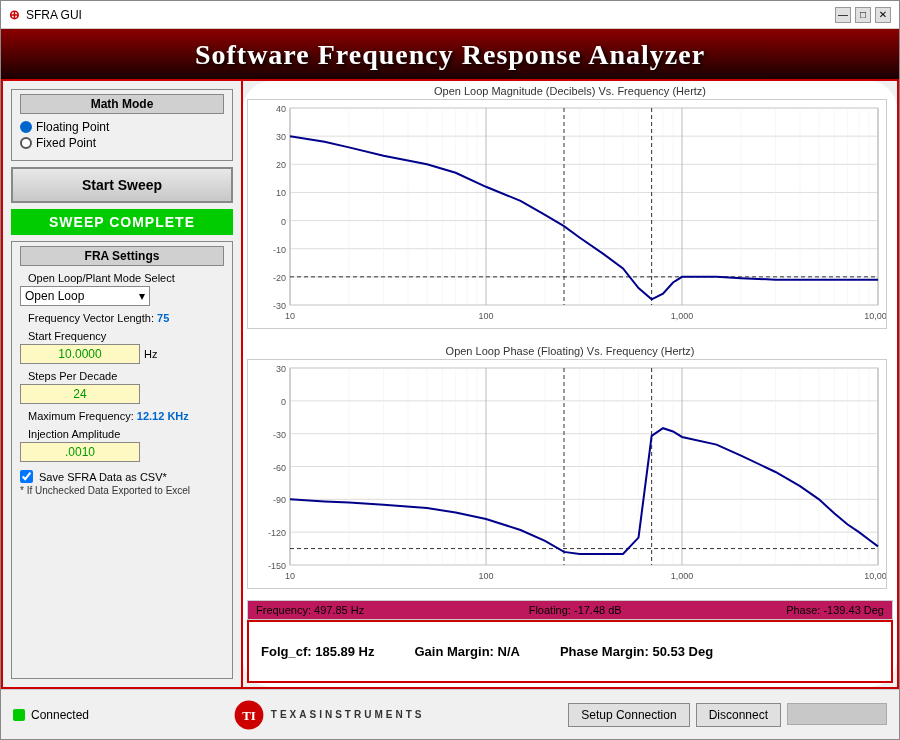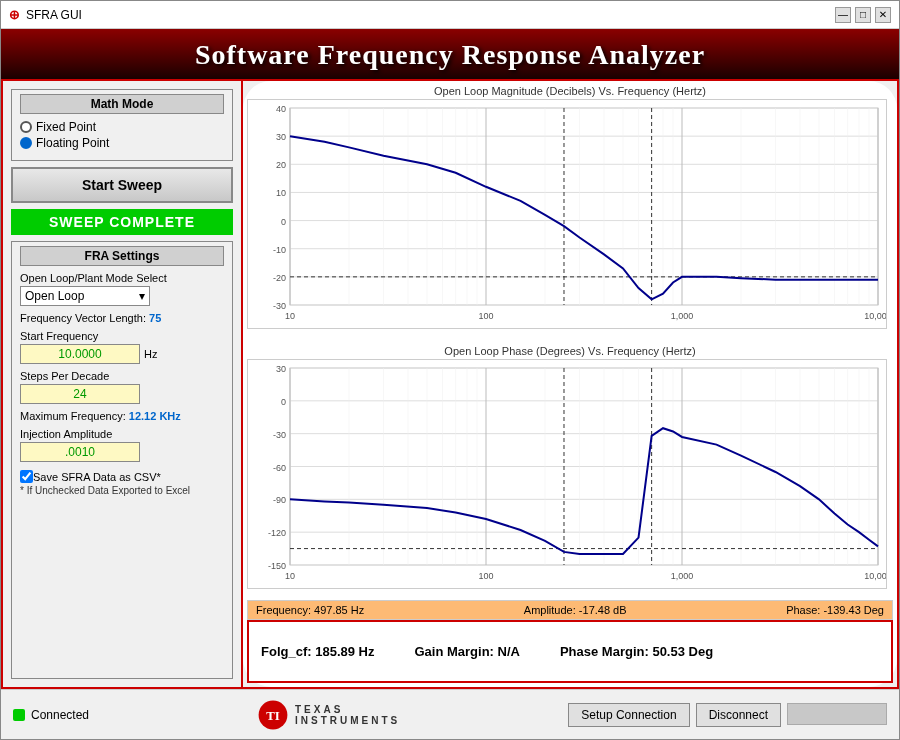--- a/index.html
+++ b/index.html
@@ -143,20 +143,21 @@
       border: 1px solid #888;
       padding: 2px 12px;
       font-size: 12px;
       font-weight: bold;
       margin-bottom: 6px;
     }
     .setting-label {
       font-size: 11px;
       margin-bottom: 2px;
       margin-top: 6px;
+      margin-left: 8px;
     }
     .setting-value-inline {
       color: #0066cc;
       font-weight: bold;
     }
     .dropdown-row {
       display: flex;
       align-items: flex-end;
       gap: 4px;
     }
@@ -183,21 +184,21 @@
       display: flex;
       align-items: center;
       gap: 4px;
     }
     .unit-label {
       font-size: 11px;
     }
     .checkbox-row {
       display: flex;
       align-items: center;
-      gap: 0;
+      gap: 6px;
       margin-top: 8px;
       font-size: 11px;
     }
     .small-note {
       font-size: 10px;
       margin-top: 2px;
       color: #333;
     }
     .right-panel {
       flex: 1;
@@ -217,21 +218,21 @@
       flex: 1;
       position: relative;
     }
     .chart-title {
       text-align: center;
       font-size: 11px;
       color: #333;
       margin-bottom: 2px;
     }
     .chart-status-bar {
-      background: #fdba74;
+      background: #be185d;
       border: 1px solid #ccc;
       padding: 3px 8px;
       font-size: 11px;
       display: flex;
       justify-content: space-between;
       flex-shrink: 0;
     }
     .metrics-bar {
       background: #fff;
       border: 2px solid #cc0000;
@@ -273,21 +274,20 @@
       display: flex;
       align-items: center;
       gap: 6px;
     }
     .ti-emblem {
       width: 32px;
       height: 32px;
     }
     .ti-text {
       display: flex;
-      flex-direction: column;
       font-weight: bold;
     }
     .footer-right {
       display: flex;
       gap: 6px;
     }
     .footer-btn {
       background: #e0e0e0;
       border: 1px solid #888;
       padding: 4px 12px;
@@ -322,26 +322,26 @@
     <span>Software Frequency Response Analyzer</span>
   </div>
 
   <div class="main-content">
 
     <div class="left-panel">
 
       <div class="math-mode-box">
         <div class="math-mode-title">Math Mode</div>
         <div class="radio-row">
+          <div class="radio-circle selected"></div>
+          <span>Floating Point</span>
+        </div>
+        <div class="radio-row">
           <div class="radio-circle"></div>
           <span>Fixed Point</span>
-        </div>
-        <div class="radio-row">
-          <div class="radio-circle selected"></div>
-          <span>Floating Point</span>
         </div>
       </div>
 
       <button class="start-sweep-btn">Start Sweep</button>
 
       <div class="sweep-complete-badge">SWEEP COMPLETE</div>
 
       <div class="fra-settings-box">
         <div class="fra-settings-title">FRA Settings</div>
 
@@ -439,21 +439,21 @@
               <text x="434" y="219" text-anchor="middle" font-size="9" fill="#555">1,000</text>
               <text x="630" y="219" text-anchor="middle" font-size="9" fill="#555">10,000</text>
               <line x1="42" y1="176.85714285714286" x2="630" y2="176.85714285714286" stroke="#333" stroke-width="1" stroke-dasharray="4,3"></line>
               <line x1="315.99624169971935" y1="8" x2="315.99624169971935" y2="205" stroke="#333" stroke-width="1" stroke-dasharray="4,3"></line>
               <line x1="403.63921584279433" y1="8" x2="403.63921584279433" y2="205" stroke="#333" stroke-width="1" stroke-dasharray="4,3"></line>
               <path d="M 42 36.14285714285714 L 76.51388677491354 41.77142857142857 L 101.00187915014033 47.400000000000006 L 135.5157659250538 55.84285714285714 L 178.99812084985967 64.28571428571428 L 207.63921584279436 72.72857142857143 L 238 86.80000000000001 L 272.51388677491354 100.87142857142857 L 297.0018791501403 114.94285714285714 L 315.99624169971935 126.19999999999999 L 331.51576592505387 137.45714285714286 L 356.00375830028065 154.34285714285716 L 374.9981208498597 168.4142857142857 L 390.5176450751941 188.1142857142857 L 403.63921584279433 199.37142857142857 L 415.005637450421 193.74285714285713 L 425.0315318501077 182.48571428571427 L 434 176.85714285714286 L 468.51388677491354 176.85714285714286 L 493.0018791501403 178.26428571428573 L 527.5157659250539 179.67142857142858 L 570.9981208498597 179.67142857142858 L 599.6392158427943 179.67142857142858 L 630 179.67142857142858" fill="none" stroke="#00008b" stroke-width="2"></path>
             </svg>
         </div>
 
         <div class="chart-container">
-          <div class="chart-title">Open Loop Phase (Degrees) Vs. Frequency (Hertz)</div>
+          <div class="chart-title">Open Loop Phase (Floating) Vs. Frequency (Hertz)</div>
           <svg id="phase-svg" style="width:640px; height:230px; background:#fff; border:1px solid #ccc;">
               <rect x="42" y="8" width="588" height="197" fill="#fff" stroke="#ccc"></rect>
               <line x1="42" y1="8" x2="630" y2="8" stroke="#ddd" stroke-width="1"></line>
               <text x="38" y="12" text-anchor="end" font-size="9" fill="#555">30</text>
               <line x1="42" y1="40.83333333333333" x2="630" y2="40.83333333333333" stroke="#ddd" stroke-width="1"></line>
               <text x="38" y="44.83333333333333" text-anchor="end" font-size="9" fill="#555">0</text>
               <line x1="42" y1="73.66666666666666" x2="630" y2="73.66666666666666" stroke="#ddd" stroke-width="1"></line>
               <text x="38" y="77.66666666666666" text-anchor="end" font-size="9" fill="#555">-30</text>
               <line x1="42" y1="106.5" x2="630" y2="106.5" stroke="#ddd" stroke-width="1"></line>
               <text x="38" y="110.5" text-anchor="end" font-size="9" fill="#555">-60</text>
@@ -502,21 +502,21 @@
             </svg>
         </div>
       </div>
 
       <div class="chart-status-bar">
         <span>
           <span>Frequency:</span>
           <span>497.85 Hz</span>
         </span>
         <span>
-          <span>Amplitude:</span>
+          <span>Floating:</span>
           <span>-17.48 dB</span>
         </span>
         <span>
           <span>Phase:</span>
           <span>-139.43 Deg</span>
         </span>
       </div>
 
       <div class="metrics-bar">
         <span>

